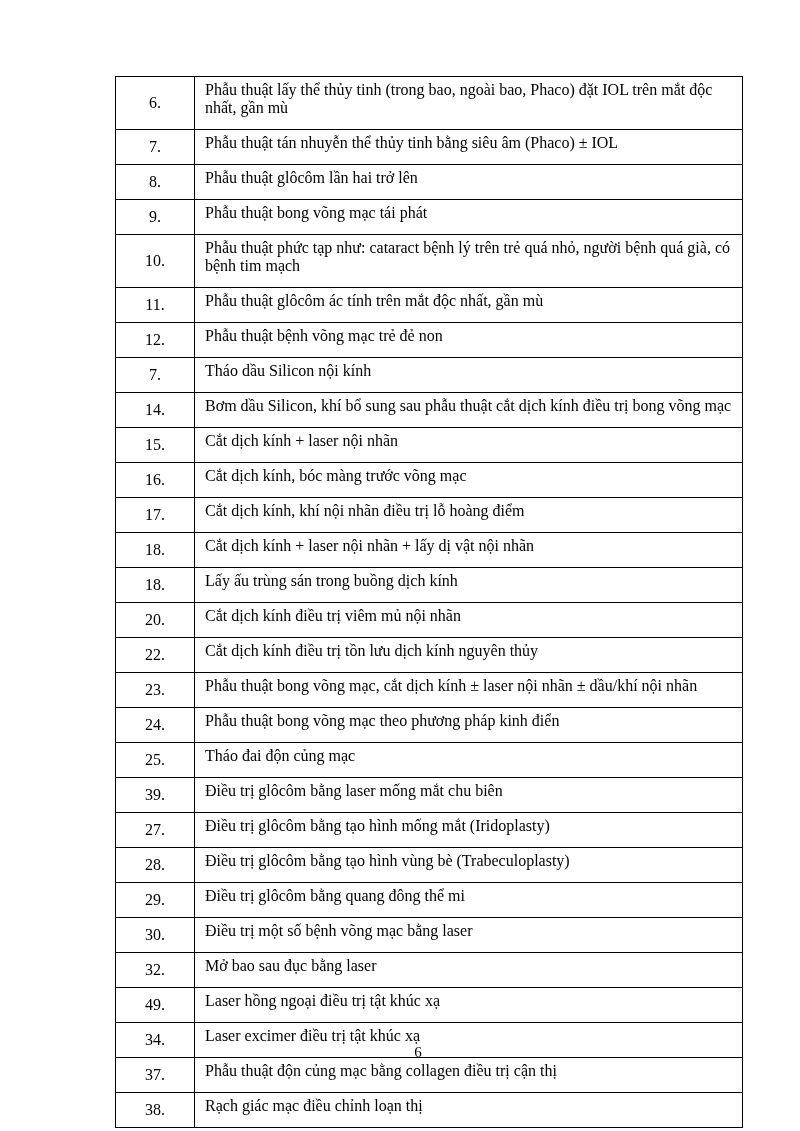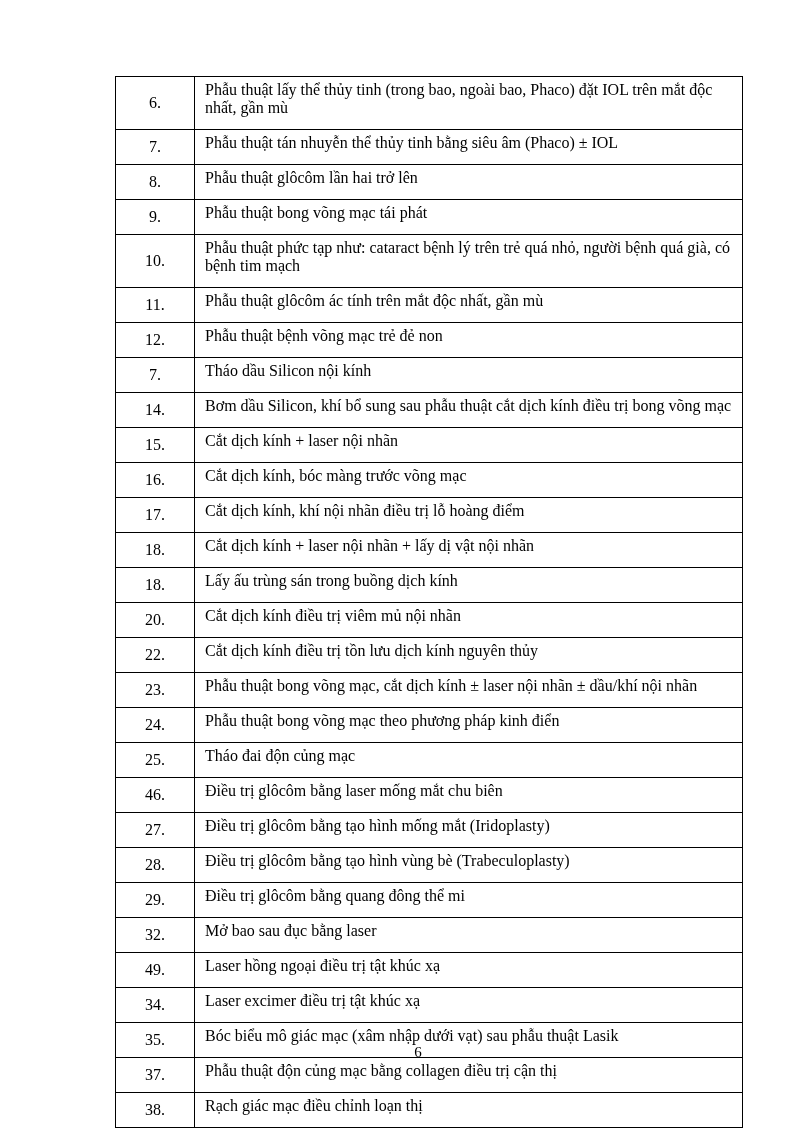--- a/index.html
+++ b/index.html
@@ -126,50 +126,50 @@
         </tr>
         <tr>
           <td class="cell-num">24.</td>
           <td class="cell-txt">Phẫu thuật bong võng mạc theo phương pháp kinh điển</td>
         </tr>
         <tr>
           <td class="cell-num">25.</td>
           <td class="cell-txt">Tháo đai độn củng mạc</td>
         </tr>
         <tr>
-          <td class="cell-num">46.</td>
+          <td class="cell-num">39.</td>
           <td class="cell-txt">Điều trị glôcôm bằng laser mống mắt chu biên</td>
         </tr>
         <tr>
           <td class="cell-num">27.</td>
           <td class="cell-txt">Điều trị glôcôm bằng tạo hình mống mắt (Iridoplasty)</td>
         </tr>
         <tr>
           <td class="cell-num">28.</td>
           <td class="cell-txt">Điều trị glôcôm bằng tạo hình vùng bè (Trabeculoplasty)</td>
         </tr>
         <tr>
           <td class="cell-num">29.</td>
           <td class="cell-txt">Điều trị glôcôm bằng quang đông thể mi</td>
         </tr>
         <tr>
+          <td class="cell-num">30.</td>
+          <td class="cell-txt">Điều trị một số bệnh võng mạc bằng laser</td>
+        </tr>
+        <tr>
           <td class="cell-num">32.</td>
           <td class="cell-txt">Mở bao sau đục bằng laser</td>
         </tr>
         <tr>
           <td class="cell-num">49.</td>
           <td class="cell-txt">Laser hồng ngoại điều trị tật khúc xạ</td>
         </tr>
         <tr>
           <td class="cell-num">34.</td>
           <td class="cell-txt">Laser excimer điều trị tật khúc xạ</td>
-        </tr>
-        <tr>
-          <td class="cell-num">35.</td>
-          <td class="cell-txt">Bóc biểu mô giác mạc (xâm nhập dưới vạt) sau phẫu thuật Lasik</td>
         </tr>
         <tr>
           <td class="cell-num">37.</td>
           <td class="cell-txt">Phẫu thuật độn củng mạc bằng collagen điều trị cận thị</td>
         </tr>
         <tr>
           <td class="cell-num">38.</td>
           <td class="cell-txt">Rạch giác mạc điều chỉnh loạn thị</td>
         </tr>
       </tbody>

